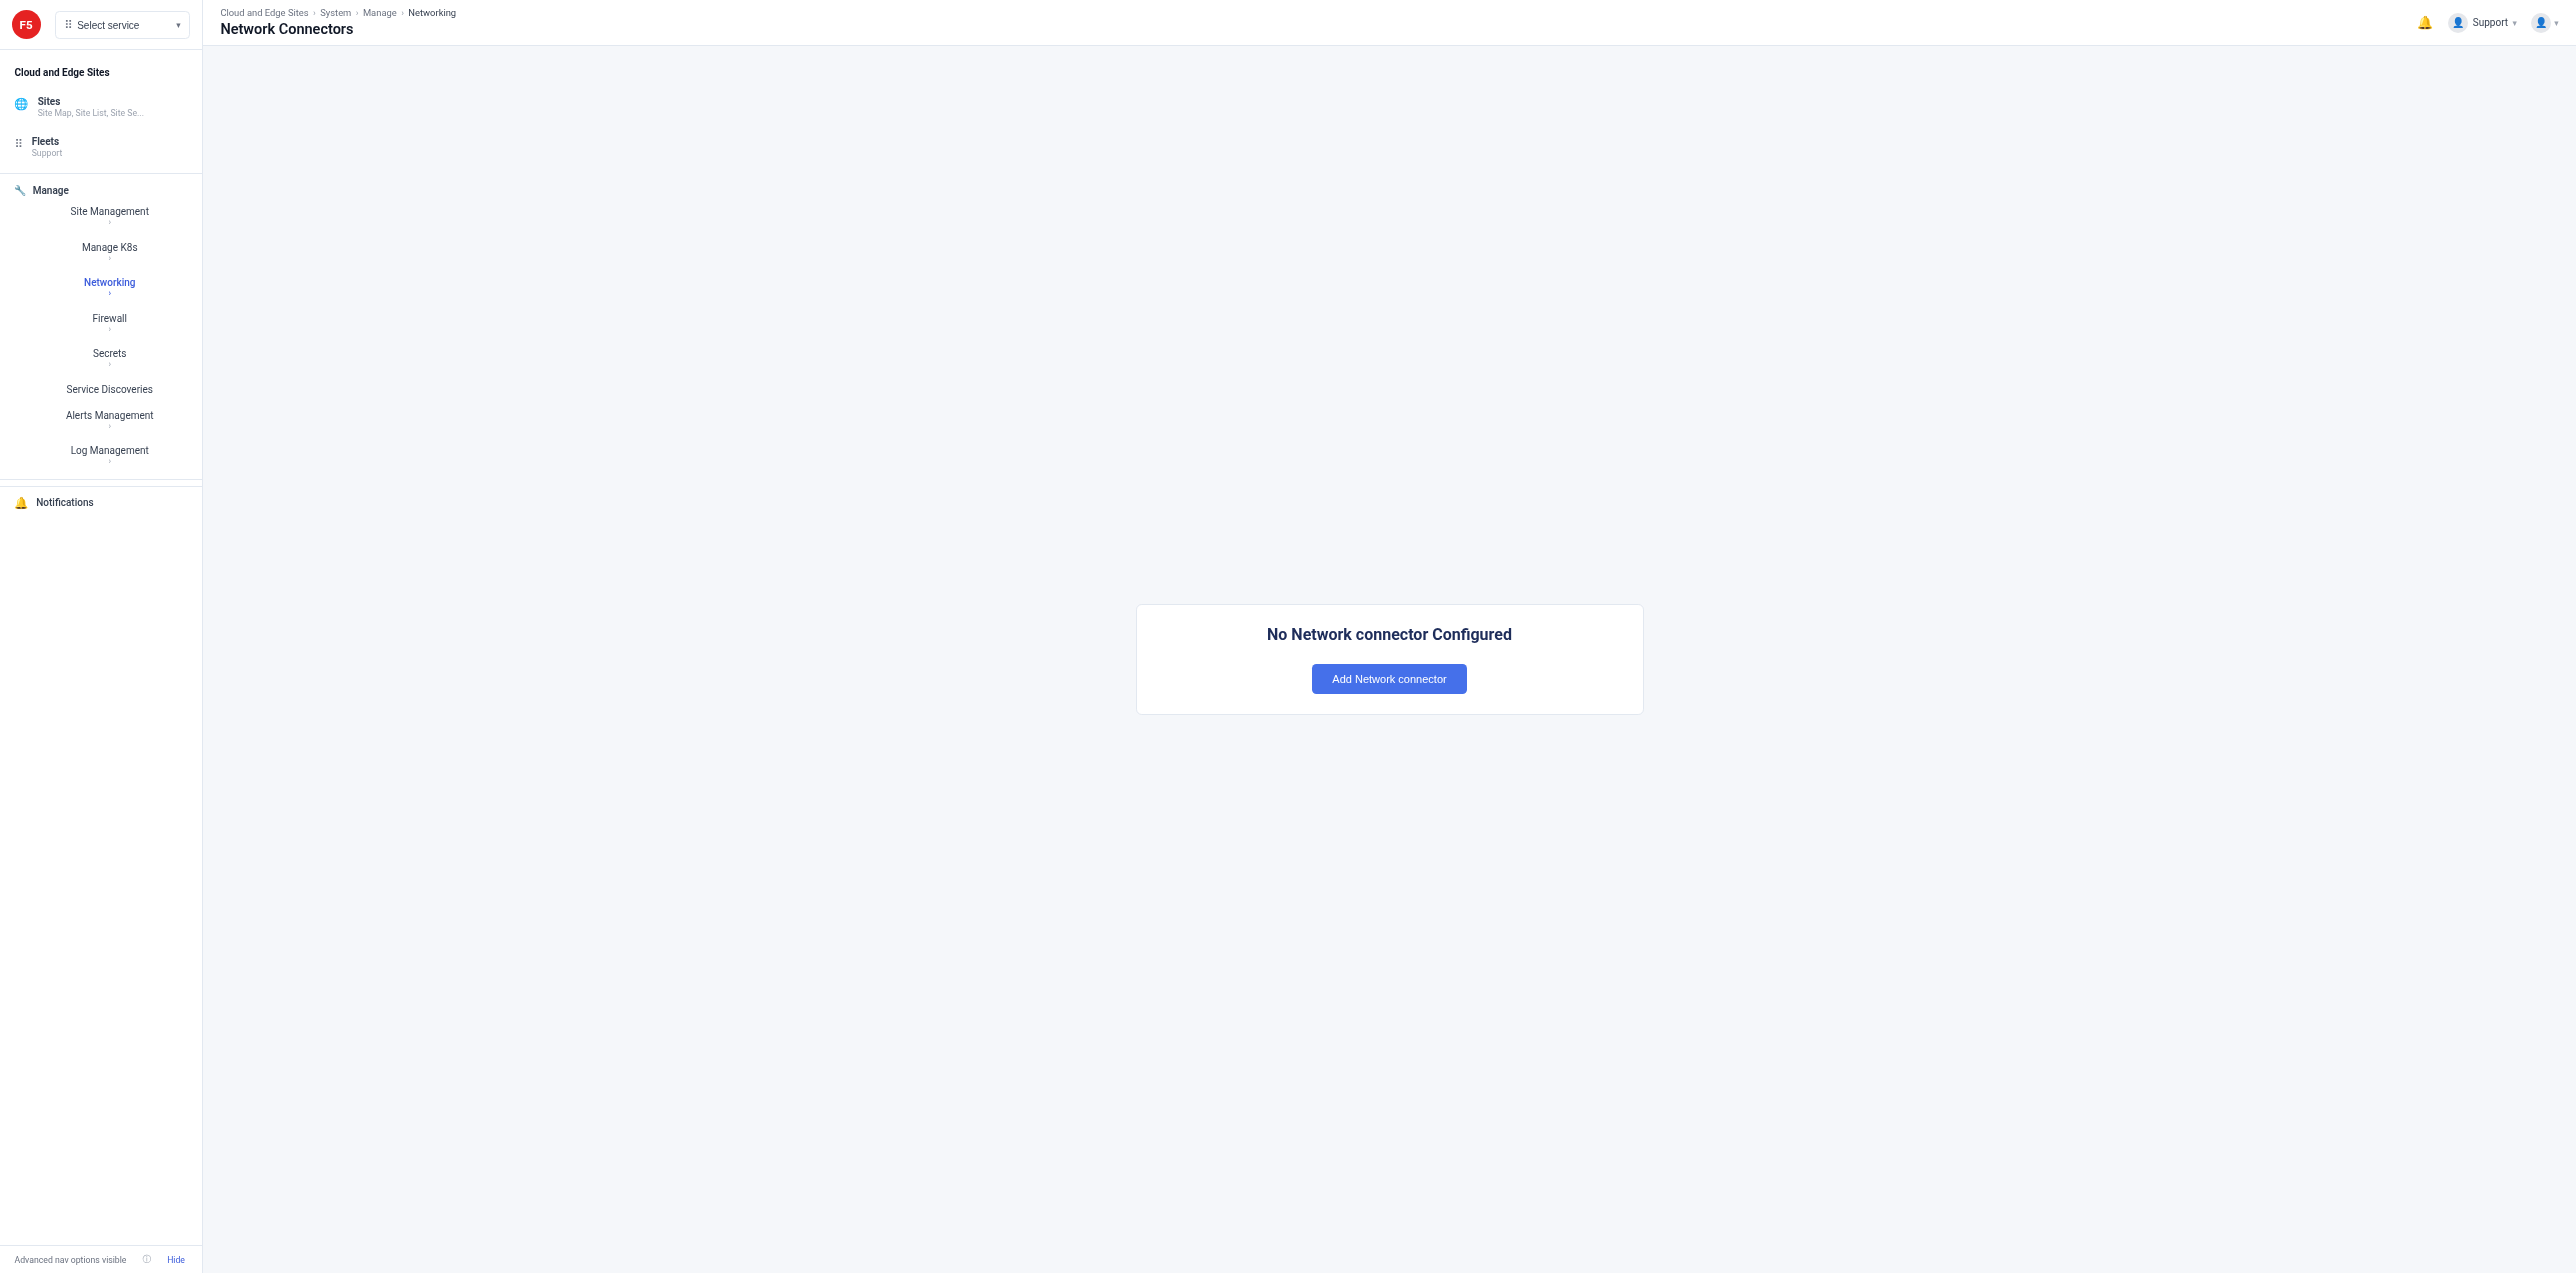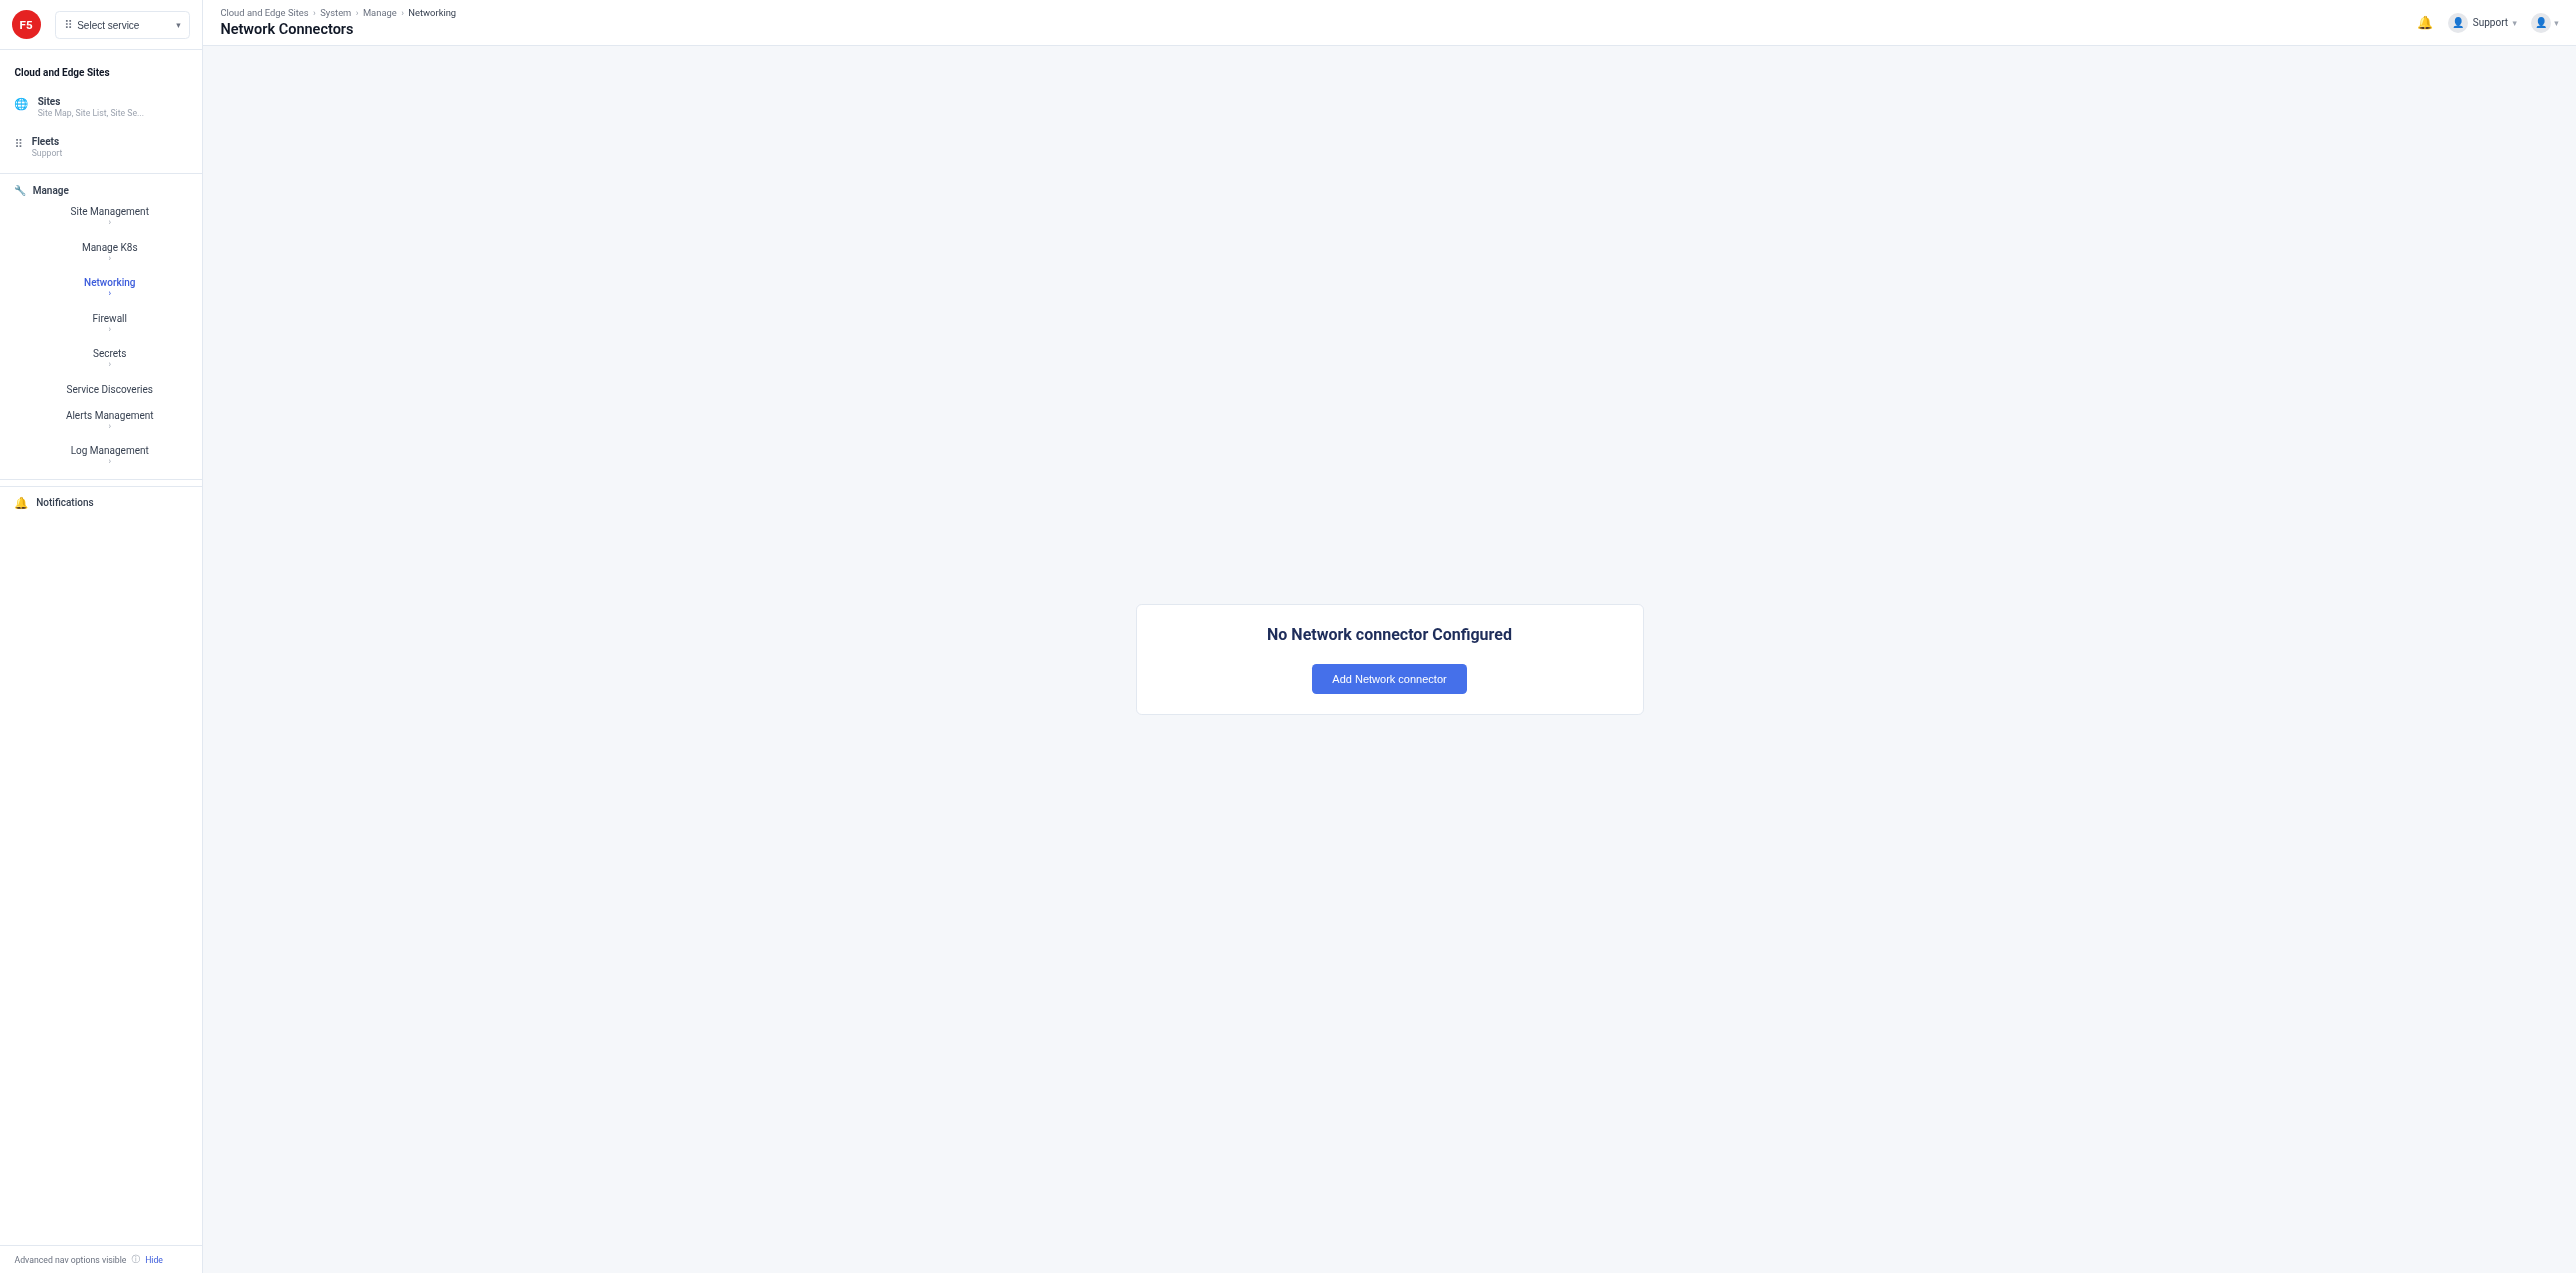--- a/index.html
+++ b/index.html
@@ -167,21 +167,21 @@
       font-size: 10px;
       font-weight: 500;
       color: #374151;
     }
 
     .sidebar-footer {
       padding: 7.3px 14.5px;
       border-top: 0.7px solid #e2e8f0;
       display: flex;
       align-items: center;
-      gap: 5px;
+      gap: 16px;
       font-size: 8.7px;
       color: #6b7280;
     }
 
     .sidebar-footer .hide-link {
       color: #3b5bdb;
       cursor: pointer;
       font-size: 8.7px;
     }
 

